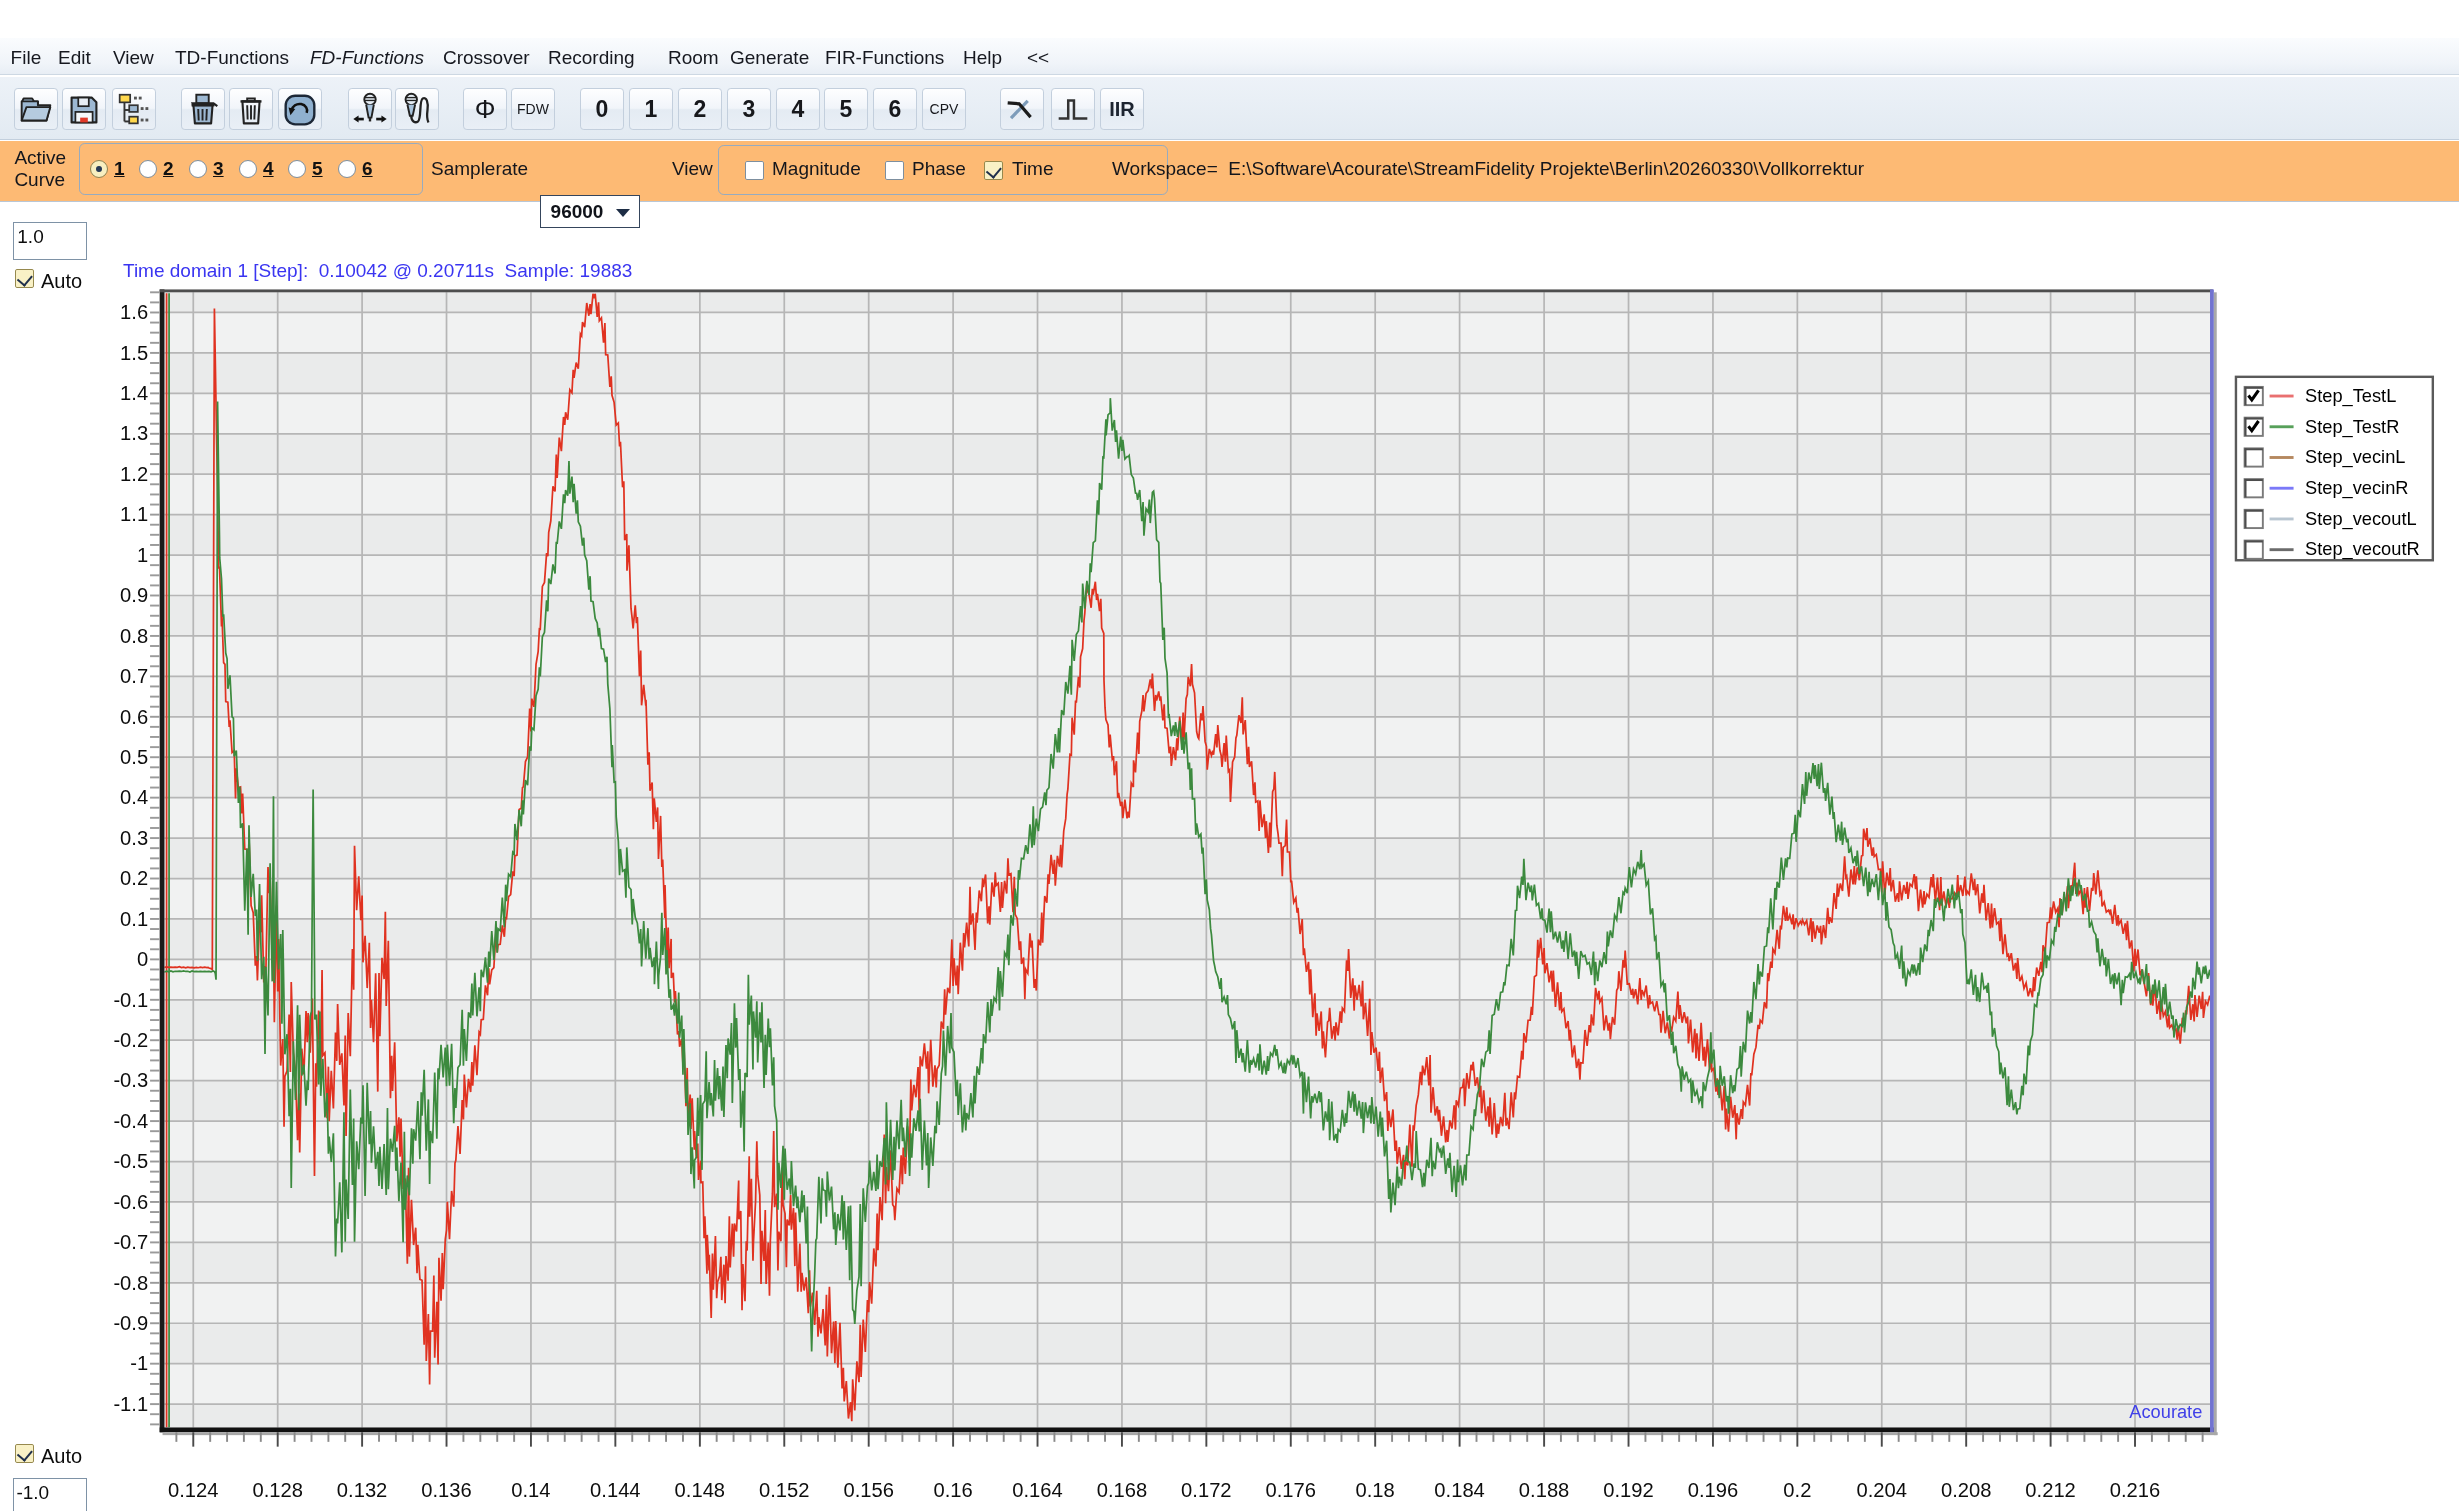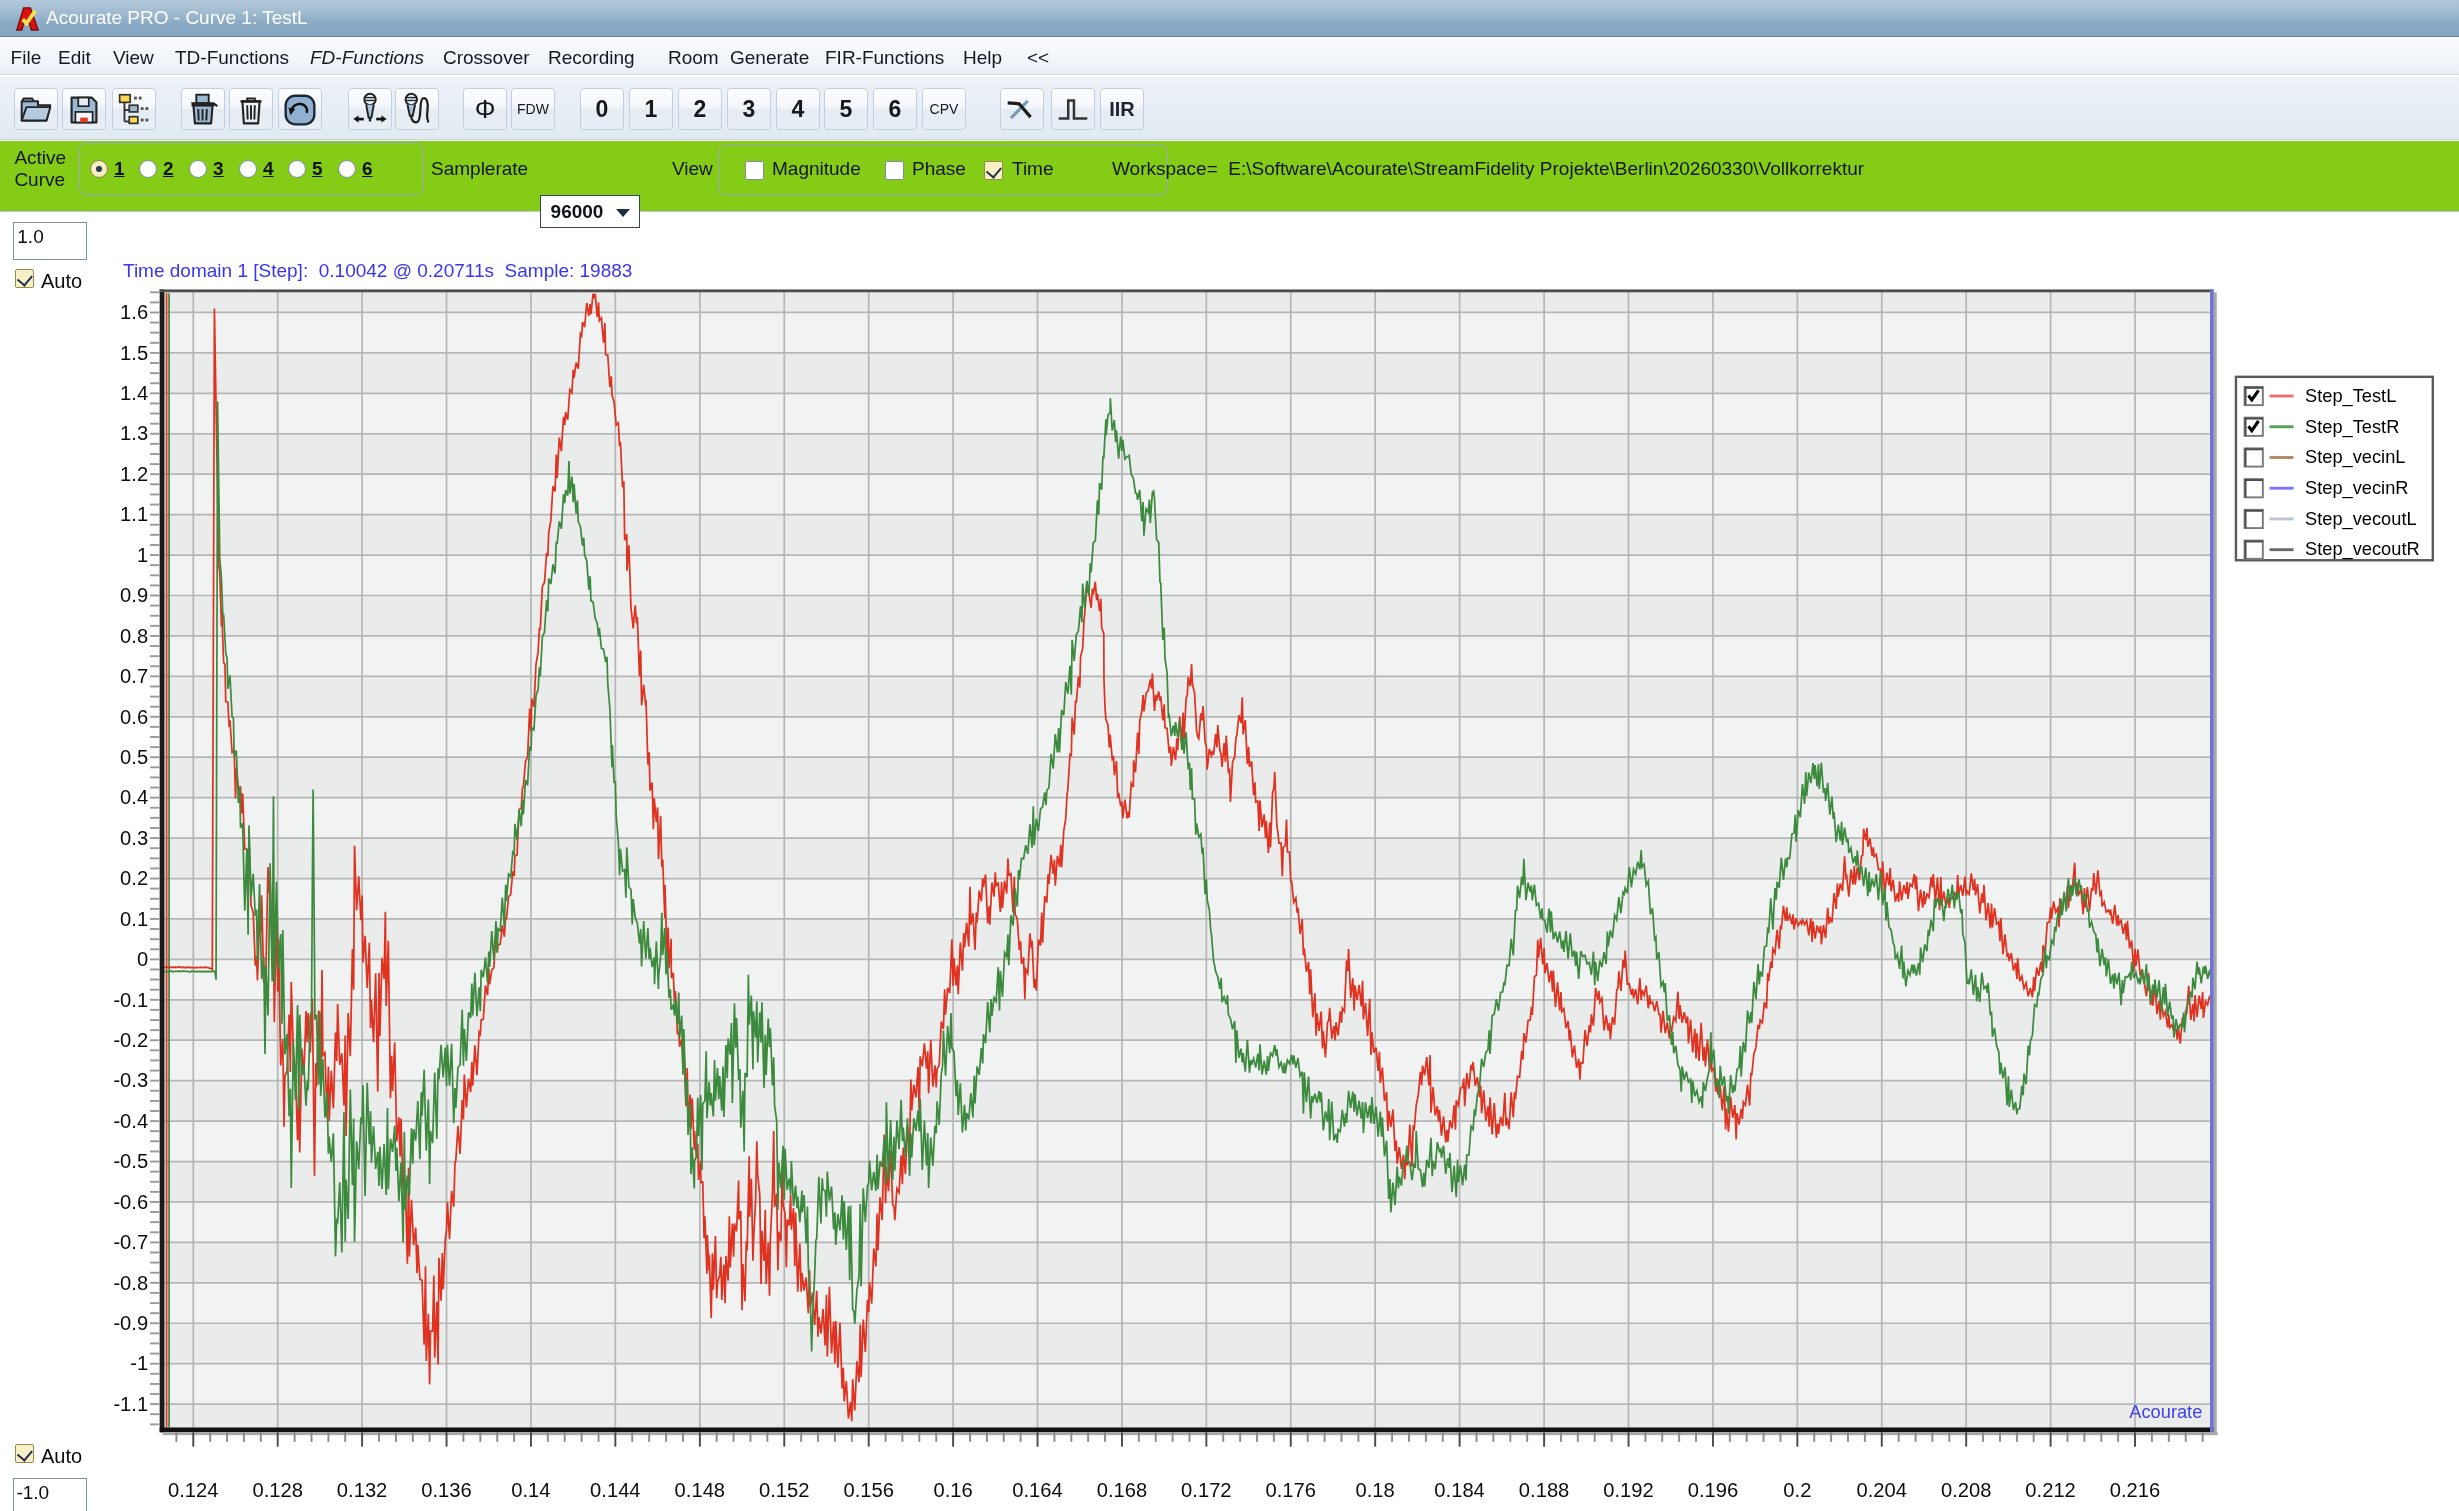--- a/index.html
+++ b/index.html
@@ -15,50 +15,42 @@
 #menubar span { position:absolute; top:8.6px; font-size:19px; color:#16181f; }
 #toolbar { position:absolute; left:0; top:77px; width:2459px; height:63px;
   background:linear-gradient(180deg,#edf2f8 0%,#e2eaf2 100%);
   border-bottom:1px solid #c2cfdd; }
 .tb { position:absolute; top:10.6px; width:44px; height:42px; border:1px solid #c3cfdd; border-radius:3.8px;
   background:linear-gradient(180deg,#fefeff 0%,#f1f5fa 48%,#e4ebf3 52%,#e9eff6 100%);
   text-align:center; }
 .tb svg { position:absolute; left:0; top:0; }
 .tb .bt { display:block; font-size:23px; font-weight:bold; color:#17181c; line-height:40px; }
 .tb .bts { display:block; font-size:14px; color:#17181c; line-height:40px; }
-#row2 { position:absolute; left:0; top:141px; width:2459px; height:71px;
-  background:#84cc16; border-bottom:1px solid #b9c7d6; }
+#row2 { position:absolute; left:0; top:141px; width:2459px; height:61px;
+  background:#fdba74; border-bottom:1px solid #b9c7d6; }
 #row2 .lab { position:absolute; font-size:19px; color:#14161c; }
 .gbox { position:absolute; border:1.4px solid #96abc0; border-radius:5.8px; }
 .radio { position:absolute; width:18px; height:18px; border-radius:50%; background:#fff; border:1.4px solid #7d8f9f; top:19px; }
 .radio.sel { background:#f7efc0; border-color:#8d8250; }
 .radio.sel:after { content:""; position:absolute; left:4.8px; top:4.8px; width:5.8px; height:5.8px; border-radius:50%; background:#273a56; }
 .rlab { position:absolute; top:17.3px; font-size:19px; font-weight:bold; text-decoration:underline; color:#111; }
 .cb { position:absolute; width:19px; height:19px; background:#fff; border:1.4px solid #7d8f9f; border-radius:1.9px; }
 .cb.chk { background:#f9f1c6; border-color:#96894e; }
 .cb.chk:after { content:""; position:absolute; left:3.8px; top:1.9px; width:7.7px; height:10.6px;
   border-right:2.9px solid #20304c; border-bottom:2.9px solid #20304c; transform:rotate(40deg); }
 #dropdown { position:absolute; left:540px; top:20px; width:100px; height:33px; background:#fff; border:1.4px solid #35455c;margin-top:34px; }
 #dropdown .val { position:absolute; left:9.6px; top:4.8px; font-size:19px; font-weight:bold; color:#10131a; }
 #dropdown .arr { position:absolute; right:8.6px; top:12.5px; width:0; height:0; border-left:7.7px solid transparent; border-right:7.7px solid transparent; border-top:8.6px solid #1d2d45; }
 .numbox { position:absolute; width:74px; height:38px; background:#fff; border:1.4px solid #7e92a6; font-size:19px; color:#0c0c0c; padding:2.9px 0 0 2.9px; }
 #status { position:absolute; left:123px; top:260px; font-size:19px; color:#3a35f1; }
 .autolab { position:absolute; font-size:20px; color:#0c0c0c;text-align:center; }
 </style>
 </head>
 <body>
 <div id="win">
-  <div id="titlebar">
-    <svg width="29" height="27" viewBox="0 0 30 28" style="position:absolute;left:13.4px;top:4.8px;">
-      <path d="M4,26 L11,3 L18,3 L26,26 L19,26 L17,19 L11,19 L9,26 Z" fill="#dd1111" stroke="#7a0c0c" stroke-width="1.5"></path>
-      <path d="M12.5,15 L15,11 L14,16.5 Z" fill="#dd1111"></path>
-      <path d="M10,15 l4,4 l9,-13" fill="none" stroke="#ffe14d" stroke-width="4"></path>
-    </svg>
-    <div id="titletext">Acourate PRO - Curve 1: TestL</div>
-  </div>
   <div id="menubar">
     <span style="left:10.6px;">File</span>
     <span style="left:58px;">Edit</span>
     <span style="left:113px;">View</span>
     <span style="left:175px;">TD-Functions</span>
     <span style="left:310px;font-style:italic;">FD-Functions</span>
     <span style="left:443px;">Crossover</span>
     <span style="left:548px;">Recording</span>
     <span style="left:657px;margin-left:11px;">Room</span>
     <span style="left:730px;">Generate</span>

